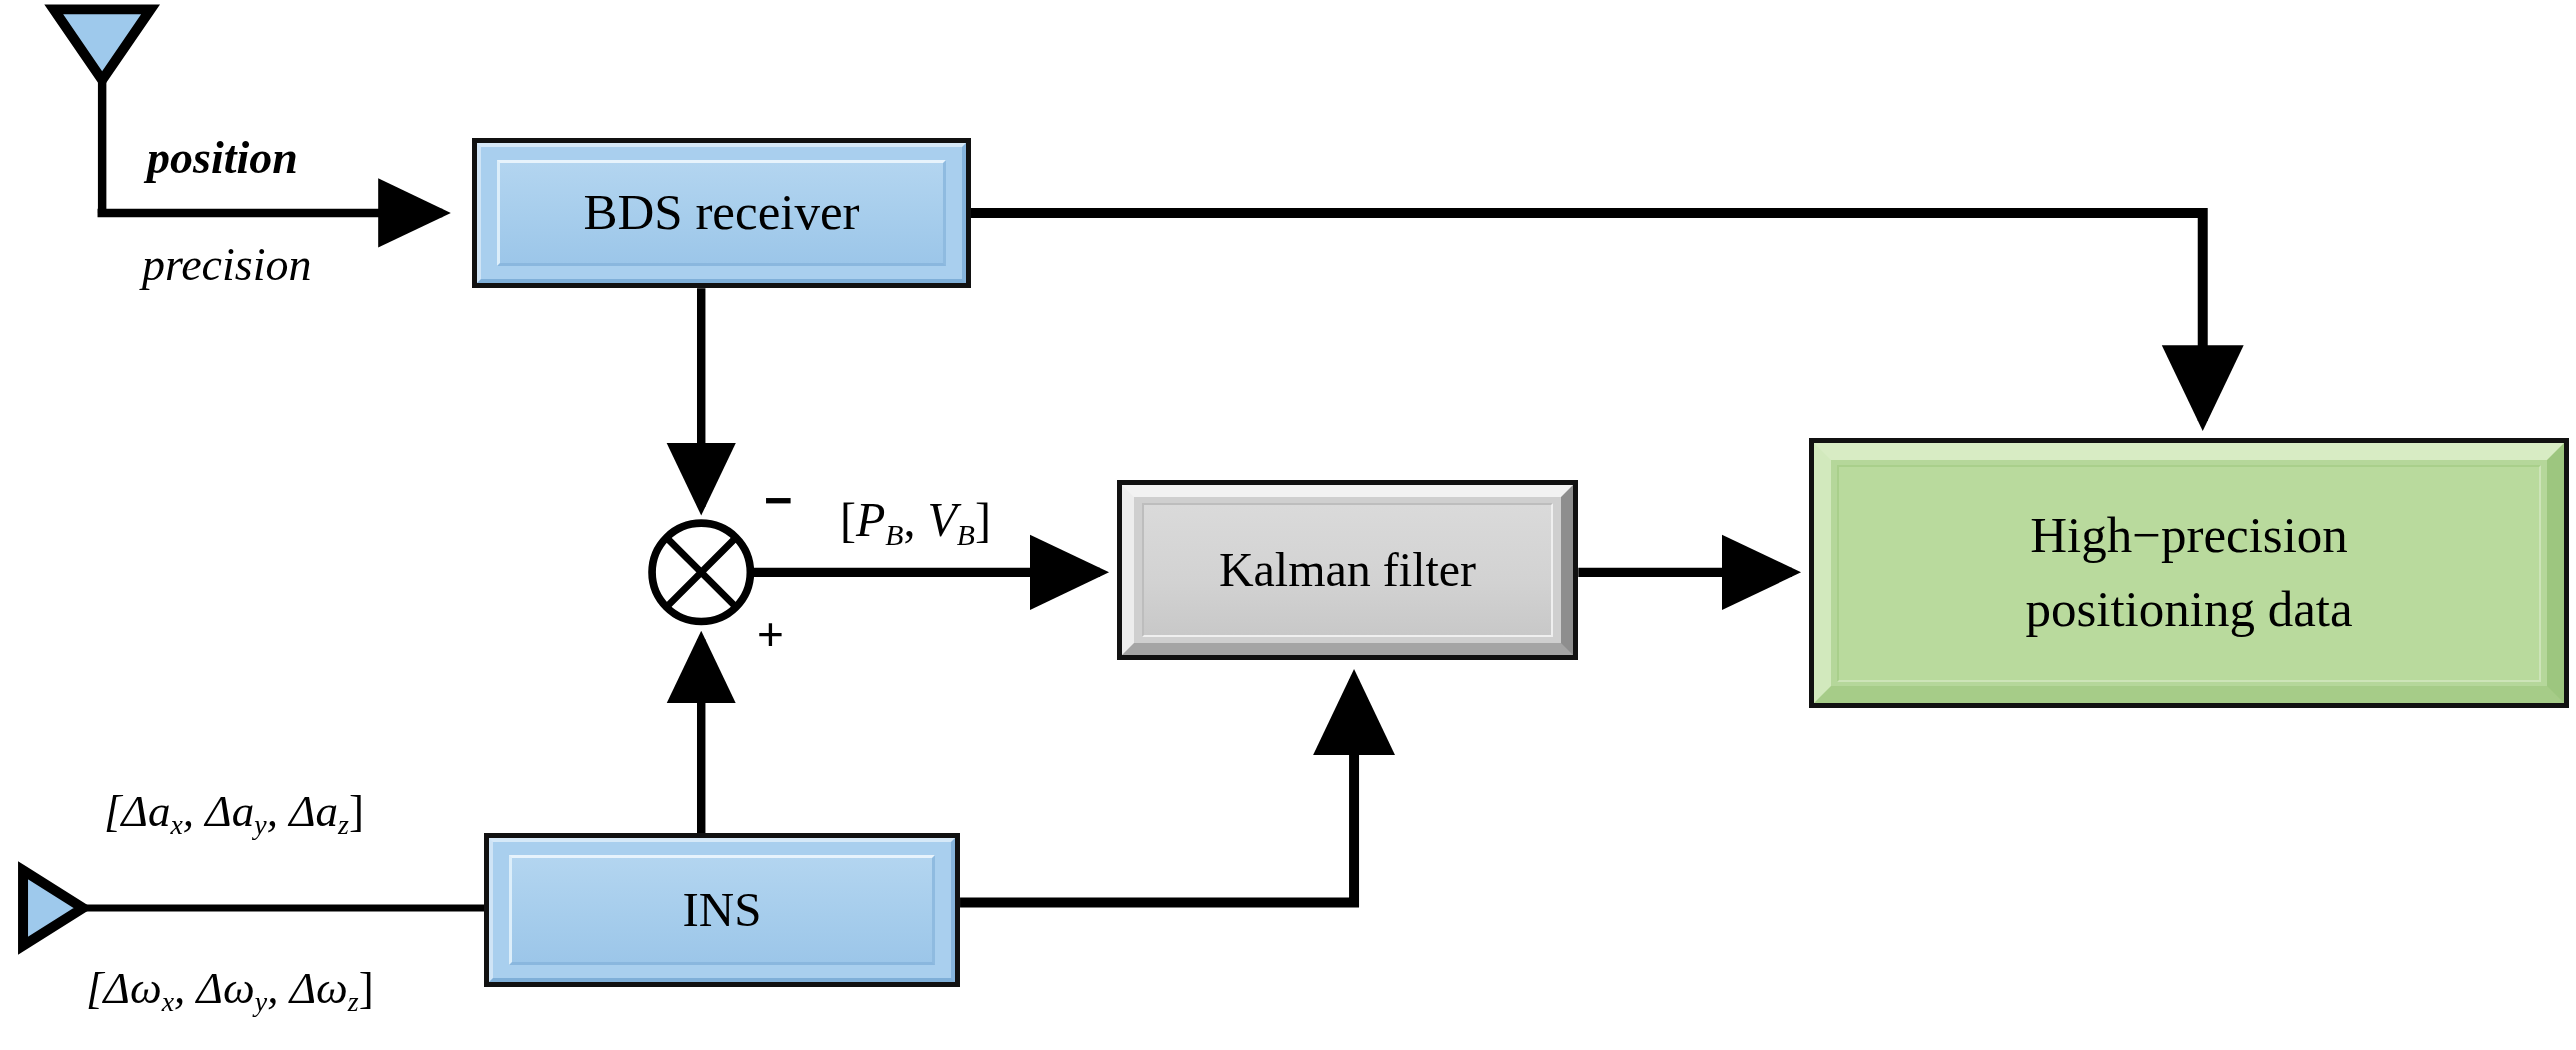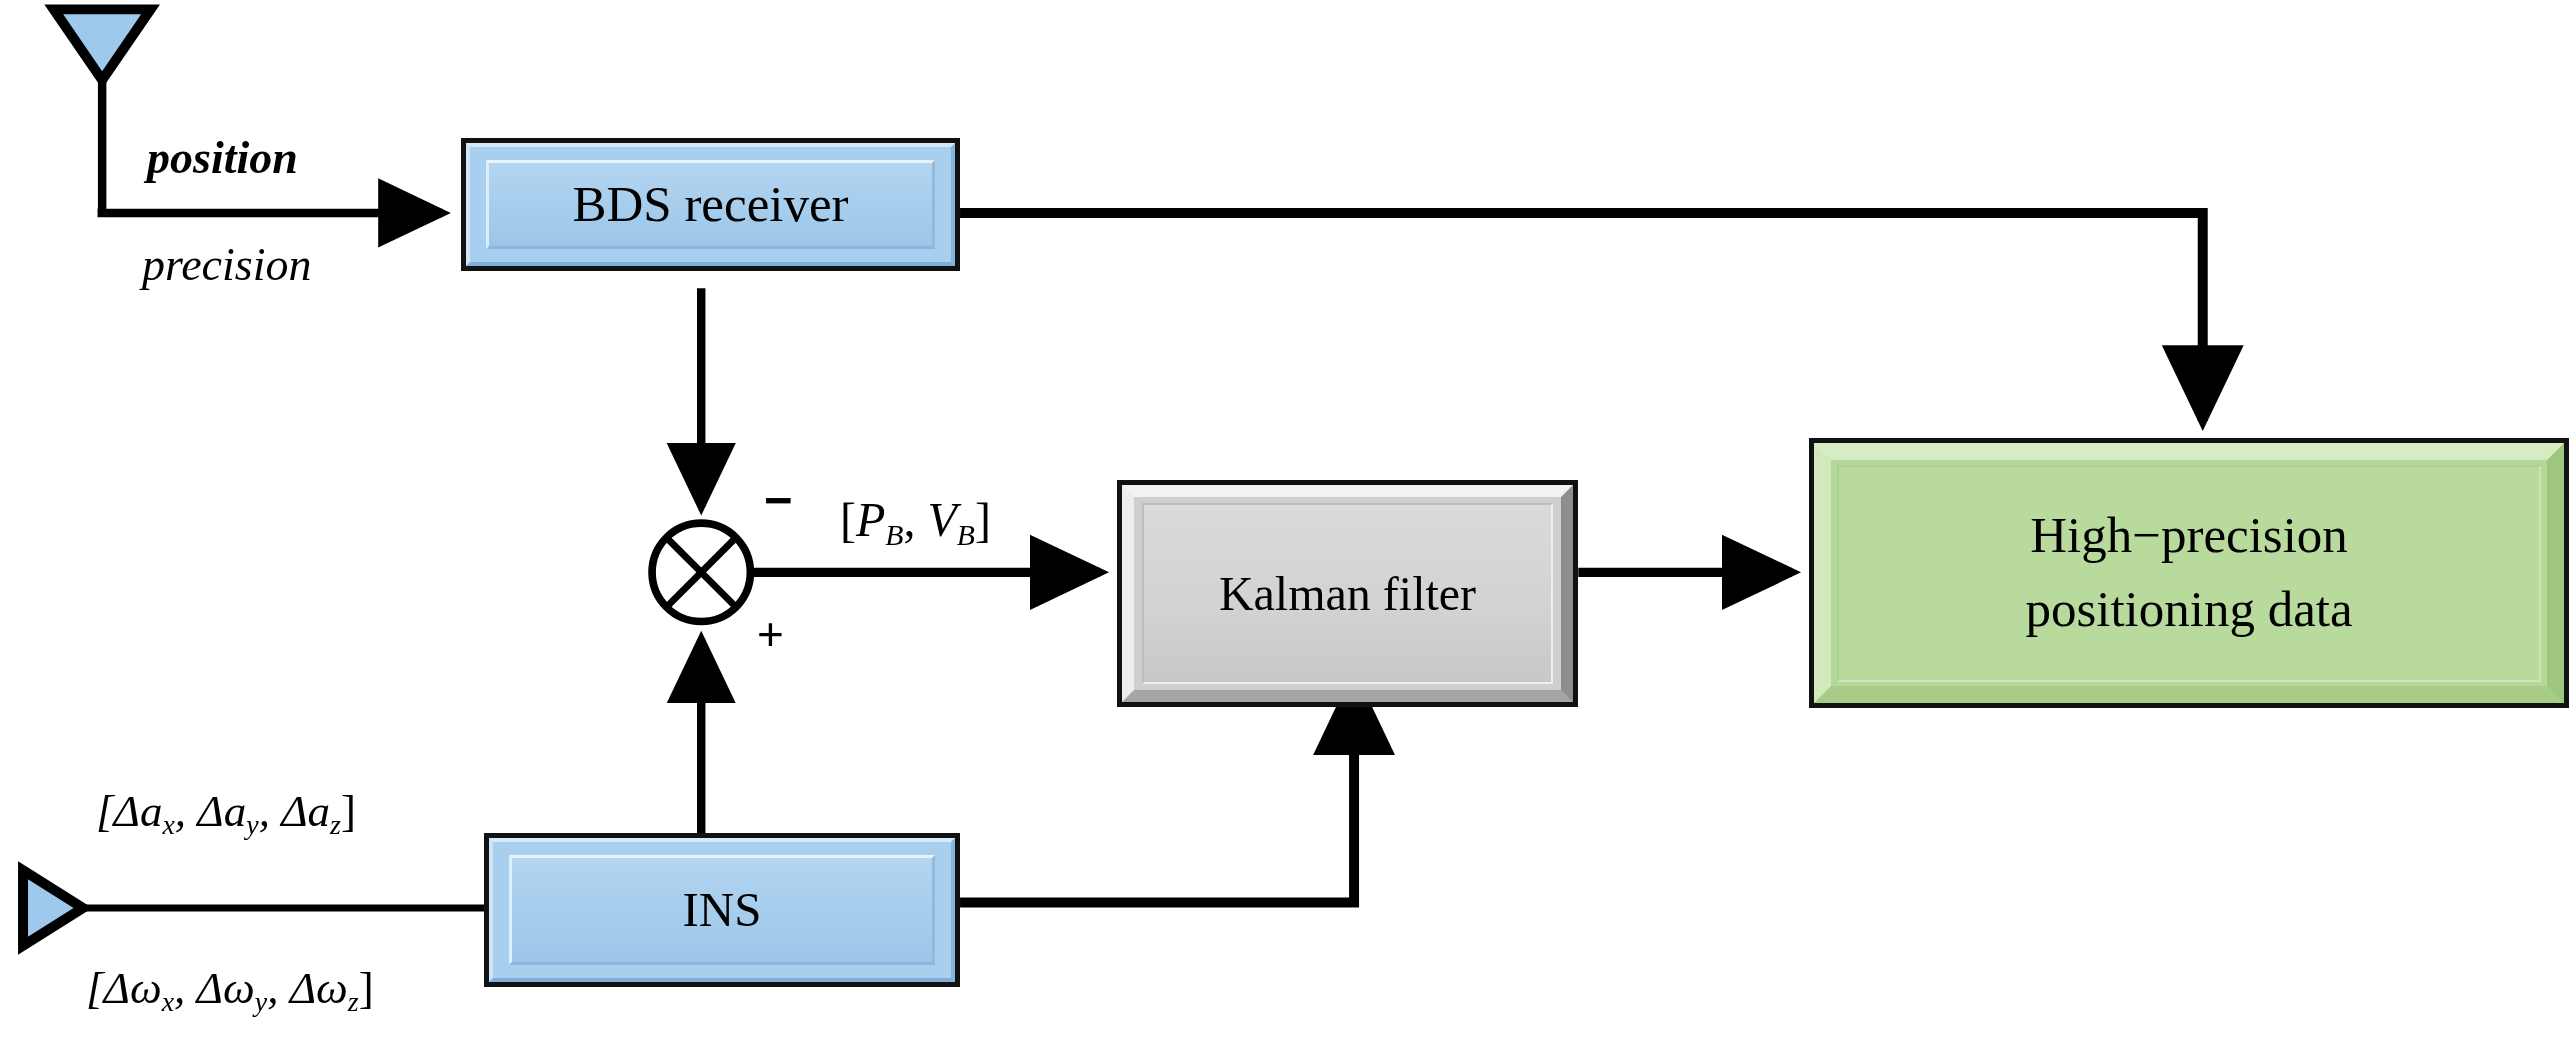--- a/index.html
+++ b/index.html
@@ -107,27 +107,27 @@
     <g>
       <path d="M30,1133 L108,1182 L30,1231 z" fill="#9ec9ec" stroke="#000" stroke-width="13" stroke-linejoin="miter"></path>
     </g>
 
     <g>
       <circle cx="913" cy="745" r="64" fill="#ffffff" stroke="#000" stroke-width="10"></circle>
       <path d="M868,700 L958,790 M958,700 L868,790" stroke="#000" stroke-width="9"></path>
     </g>
   </svg>
 
-  <div class="block blue" style="left:461px;top:138px;width:499px;height:133px;">
+  <div class="block blue" style="left:472px;top:138px;width:499px;height:150px;">
     <div class="bevel"></div>
     <div class="inner"></div>
     <div class="blk-label" style="font-size:51px;">BDS receiver</div>
   </div>
 
-  <div class="block grey" style="left:1117px;top:480px;width:461px;height:227px;">
+  <div class="block grey" style="left:1117px;top:480px;width:461px;height:180px;">
     <div class="bevel"></div>
     <div class="inner"></div>
     <div class="blk-label" style="font-size:48px;">Kalman filter</div>
   </div>
 
   <div class="block green" style="left:1809px;top:438px;width:760px;height:270px;">
     <div class="bevel"></div>
     <div class="inner"></div>
     <div class="blk-label" style="font-size:51px;line-height:1.45;text-align:center;">High−precision
 positioning data</div>
@@ -143,21 +143,21 @@
 
   <div class="lbl ital" style="left:142px;top:238px;font-size:46px;">precision</div>
 
   <div class="opsign" style="left:764px;top:472px;font-size:49px;font-weight:600;">−</div>
   <div class="opsign" style="left:757px;top:607px;font-size:46px;">+</div>
 
   <div class="lbl" style="left:840px;top:492px;font-size:48px;">
     <span>[</span><span class="ital">P</span><span class="sub">B</span><span>, </span><span class="ital">V</span><span class="sub">B</span><span>]</span>
   </div>
 
-  <div class="lbl" style="left:96px;top:785px;font-size:45px;">
+  <div class="lbl" style="left:104px;top:785px;font-size:45px;">
     <span class="ital">[Δa</span><span class="sub">x</span><span class="ital">, Δa</span><span class="sub">y</span><span class="ital">, Δa</span><span class="sub">z</span><span>]</span>
   </div>
 
   <div class="lbl" style="left:86px;top:962px;font-size:45px;">
     <span class="ital">[Δω</span><span class="sub">x</span><span class="ital">, Δω</span><span class="sub">y</span><span class="ital">, Δω</span><span class="sub">z</span><span>]</span>
   </div>
 
 </div>
 
 

